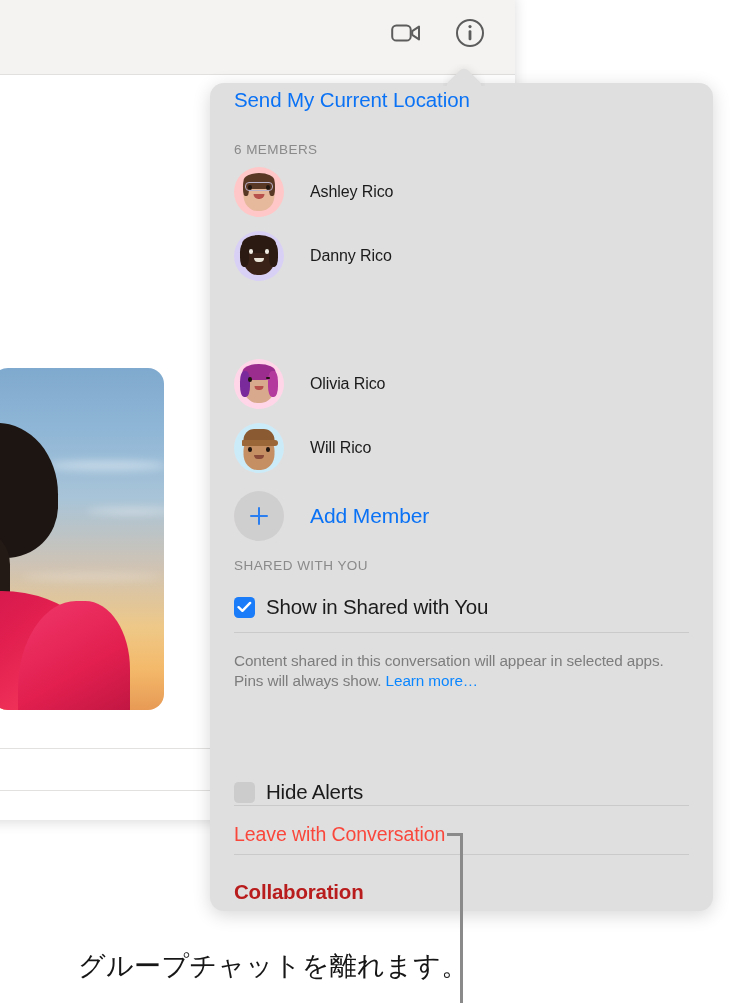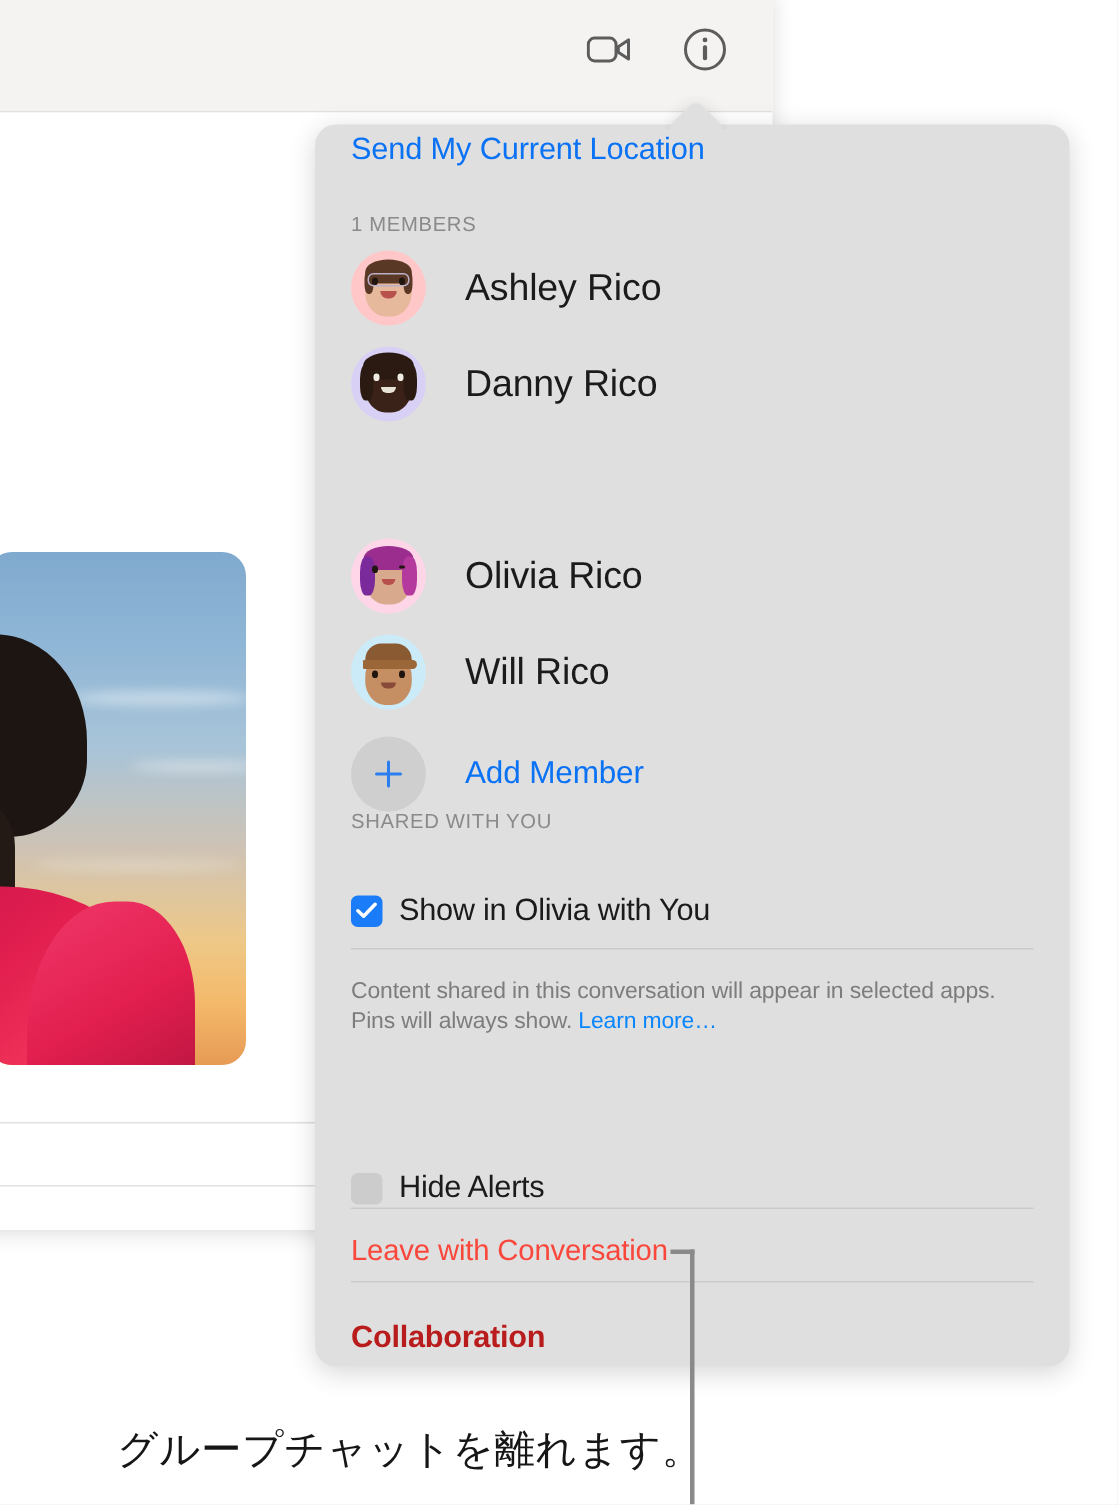--- a/index.html
+++ b/index.html
@@ -193,41 +193,41 @@
 
   .section-header {
     position: absolute;
     left: 24px;
     font-size: 13.5px;
     letter-spacing: 0.45px;
     color: #8a8a8a;
     font-weight: 400;
   }
   #members-header { top: 59px; }
-  #shared-header  { top: 457px; }
+  #shared-header  { top: 475px; }
 
   .member-row {
     position: absolute;
     left: 24px;
     display: flex;
     align-items: center;
     width: 440px;
     height: 50px;
   }
   .avatar {
     width: 50px;
     height: 50px;
     border-radius: 50%;
     position: relative;
     overflow: hidden;
     flex: 0 0 auto;
   }
   .member-name {
     margin-left: 26px;
-    font-size: 25px;
+    font-size: 16px;
     color: #1b1b1b;
     letter-spacing: -0.1px;
     white-space: nowrap;
   }
 
   
   .face {
     position: absolute;
     left: 50%;
     top: 52%;
@@ -470,21 +470,21 @@
   </div>
 </div>
 
 <div id="popover-arrow"></div>
 
 <div id="popover">
   <div class="pop-inner">
 
     <div id="send-location">Send My Current Location</div>
 
-    <div class="section-header" id="members-header">1 MEMBERS</div>
+    <div class="section-header" id="members-header">6 MEMBERS</div>
 
     <div class="member-row" style="top:84px">
       <div class="avatar" style="background:#FFC7C7">
         <div class="face" style="background:#E6B89C"></div>
         <div class="hair-top" style="top:6px;width:31px;height:16px;background:#5A3826"></div>
         <div class="hair-side-l" style="left:9px;top:13px;width:6px;height:16px;background:#5A3826"></div>
         <div class="hair-side-r" style="right:9px;top:13px;width:6px;height:16px;background:#5A3826"></div>
         <div class="glasses"></div>
         <div class="eye l" style="top:18px"></div>
         <div class="eye r" style="top:18px"></div>
@@ -543,21 +543,21 @@
     </div>
 
     <div class="section-header" id="shared-header">SHARED WITH YOU</div>
 
     <div class="check-row" id="show-shared-row">
       <div class="checkbox on">
         <svg width="15" height="12" viewBox="0 0 15 12">
           <path d="M1.6 6.2 L5.4 9.8 L13.1 1.9" stroke="#ffffff" stroke-width="2.4" fill="none" stroke-linecap="round" stroke-linejoin="round"></path>
         </svg>
       </div>
-      <div class="check-label">Show in Olivia with You</div>
+      <div class="check-label">Show in Shared with You</div>
     </div>
 
     <div class="pop-divider" id="divider-1"></div>
 
     <div id="shared-note">
       <span>Content shared in this conversation will appear in selected apps. Pins will always show. </span><span id="learn-more">Learn more…</span>
     </div>
 
     <div class="check-row" id="hide-alerts-row">
       <div class="checkbox off"></div>

